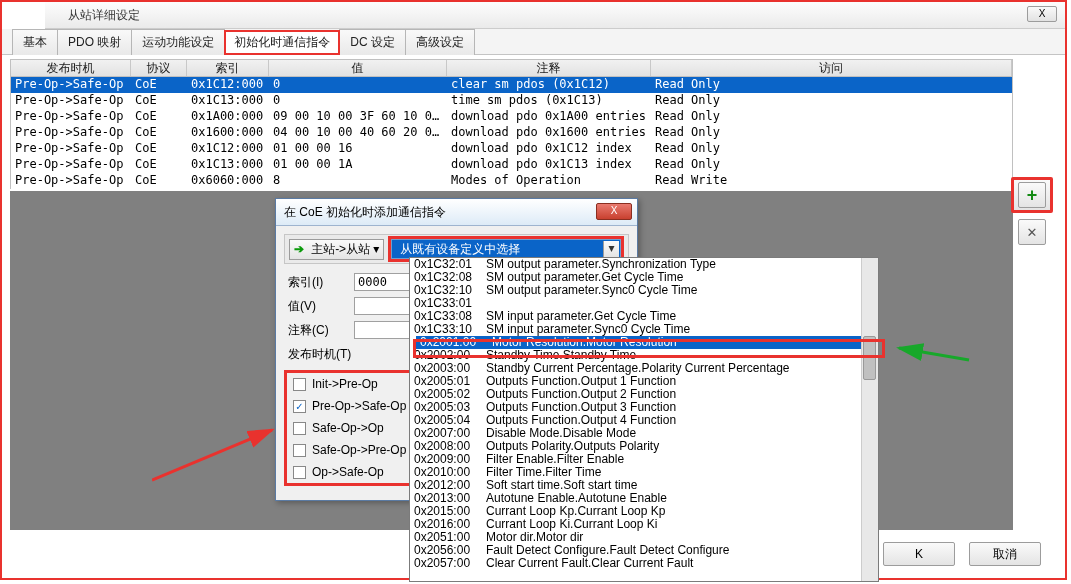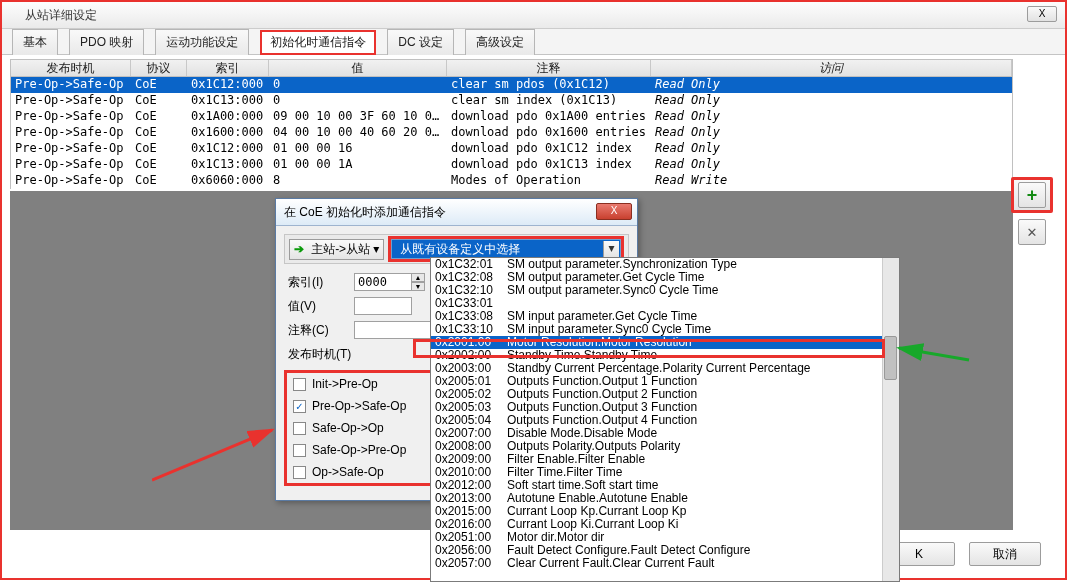--- a/index.html
+++ b/index.html
@@ -1,34 +1,34 @@
 <!DOCTYPE html>
 <html><head>
 <meta charset="utf-8">
 <style>
 * { box-sizing: border-box; margin: 0; padding: 0; font-family: "SimSun", "宋体", sans-serif; font-size: 12px; }
 body { background: #fff; width: 1071px; height: 584px; overflow: hidden; position: relative; }
 
 .outer-frame { border: 2px solid #e9322e; width: 1067px; height: 580px; position: relative; }
 
-.title-bar { height: 27px; background: linear-gradient(to bottom, #fdfdfd, #eaeaea); border-bottom: 1px solid #ccc; display: flex; align-items: center; padding-left: 23px; position: relative; }
+.title-bar { height: 27px; background: linear-gradient(to bottom, #fdfdfd, #eaeaea); border-bottom: 1px solid #ccc; display: flex; align-items: center; padding-left: 23px; position: relative; margin-left: 43px; }
 .title-bar .title { font-size: 12px; color: #333; }
 .title-bar .close-x { position: absolute; right: 8px; top: 4px; width: 30px; height: 16px; border: 1px solid #9c9c9c; border-radius: 2px; background: linear-gradient(to bottom,#f9f9f9,#e2e2e2); text-align: center; line-height: 13px; font-size: 10px; cursor: pointer; }
 
-.tabs-row { height: 26px; background: #f4f4f4; border-bottom: 1px solid #c4c4c4; display: flex; align-items: flex-end; padding-left: 10px; gap: 12px; }
+.tabs-row { height: 26px; background: #f4f4f4; border-bottom: 1px solid #c4c4c4; display: flex; align-items: flex-end; padding-left: 10px; gap: 0; }
 .tab { padding: 4px 10px 4px 10px; border: 1px solid #b6b6b6; border-bottom: none; background: linear-gradient(to bottom,#f9f9f9,#e9e9e9); margin-right: -1px; cursor: pointer; position: relative; top: 1px; color: #222; }
 .tab.active { background: #fff; z-index: 2; }
 .tab-highlight { border: 2px solid #e9322e !important; padding: 2px 8px 2px 8px; }
 
 .body-area { background: #fff; padding: 0; position: relative; height: calc(100% - 53px); }
 
 .grid-wrap { padding: 4px 52px 0 8px; }
 .grid-head { display: flex; background: linear-gradient(to bottom,#f1f1f1,#e2e2e2); border: 1px solid #c0c0c0; height: 18px; }
 .grid-head div { text-align: center; line-height: 16px; border-right: 1px solid #c8c8c8; color: #222; }
-.col-time { width: 120px; } .col-prot { width: 56px; } .col-idx { width: 82px; } .col-val { width: 178px; } .col-cmt { width: 204px; } .col-acc { flex: 1; font-style: italic; }
+.col-time { width: 120px; } .col-prot { width: 56px; } .col-idx { width: 82px; } .col-val { width: 178px; } .col-cmt { width: 204px; } .col-acc { flex: 1; }
 .grid-row { display: flex; height: 16px; line-height: 15px; border-left: 1px solid #c0c0c0; border-right: 1px solid #c0c0c0; }
 .grid-row.sel { background: #0a64c8; color: #fff; }
 .grid-row div { padding-left: 4px; border-right: none; font-family: "SimSun", monospace; font-size: 12px; white-space: nowrap; overflow: hidden; }
 
 .side-btns { position: absolute; right: 12px; top: 122px; display: flex; flex-direction: column; gap: 6px; align-items: center; }
 .sq-btn { width: 28px; height: 26px; border: 1px solid #9c9c9c; background: linear-gradient(to bottom,#fafafa,#e4e4e4); border-radius: 2px; display: flex; align-items: center; justify-content: center; cursor: pointer; }
 .sq-btn.plus { font-size: 18px; color: #138a13; font-weight: bold; }
 .sq-btn.plus-frame { border: 3px solid #e9322e; width: 42px; height: 36px; display: flex; align-items: center; justify-content: center; }
 .sq-btn.x { color: #555; font-size: 13px; }
 
@@ -56,27 +56,27 @@
 .form-row input { flex: 1; height: 18px; border: 1px solid #a0a0a0; padding-left: 3px; font-family: "SimSun", monospace; }
 .short-in { width: 58px !important; flex: none !important; }
 .spin { display: flex; flex-direction: column; margin-left: -1px; }
 .spin div { width: 14px; height: 9px; border: 1px solid #a0a0a0; background: #e8e8e8; font-size: 7px; text-align: center; line-height: 7px; cursor: pointer; }
 
 .checks-frame { border: 3px solid #e9322e; margin-top: 4px; padding: 4px 6px; display: flex; flex-direction: column; gap: 8px; }
 .chk { display: flex; align-items: center; gap: 6px; cursor: pointer; }
 .chk .box { width: 13px; height: 13px; border: 1px solid #888; background: #fff; display: flex; align-items: center; justify-content: center; font-size: 10px; color: #0a64c8; }
 
 
-.drop-list { position: absolute; left: 430px; top: 257px; width: 470px; height: 325px; border: 1px solid #7b7b7b; background: #fff; z-index: 10; overflow: hidden; }
+.drop-list { position: absolute; left: 409px; top: 257px; width: 470px; height: 325px; border: 1px solid #7b7b7b; background: #fff; z-index: 10; overflow: hidden; }
 .drop-scroll { position: absolute; right: 0; top: 0; width: 17px; bottom: 0; background: #e8e8e8; border-left: 1px solid #ccc; }
 .drop-thumb { position: absolute; right: 2px; top: 78px; width: 13px; height: 44px; background: #c0c0c0; border: 1px solid #999; border-radius: 2px; }
 .dl-row { display: flex; height: 13px; line-height: 13px; font-family: "SimSun", monospace; font-size: 12px; white-space: nowrap; }
 .dl-row .k { width: 76px; padding-left: 4px; }
 .dl-row .v { flex: 1; }
-.dl-row.hi { background: #0a64c8; color: #fff; }
+.dl-row.hi { background: #0a64c8; color: #fff; margin-left: 6px; }
 .dl-frame { position: absolute; left: 413px; top: 339px; width: 472px; height: 19px; border: 3px solid #e9322e; z-index: 11; pointer-events: none; }
 
 
 .red-arrow { position: absolute; left: 152px; top: 425px; z-index: 20; pointer-events: none; }
 .green-arrow-ann { position: absolute; left: 894px; top: 330px; z-index: 20; pointer-events: none; }
 </style>
 </head>
 <body>
 
 <div class="outer-frame">
@@ -111,21 +111,21 @@
             <div class="col-idx">0x1C12:000</div>
             <div class="col-val">0</div>
             <div class="col-cmt">clear sm pdos (0x1C12)</div>
             <div class="col-acc">Read Only</div>
           </div>
           <div class="grid-row">
             <div class="col-time">Pre-Op-&gt;Safe-Op</div>
             <div class="col-prot">CoE</div>
             <div class="col-idx">0x1C13:000</div>
             <div class="col-val">0</div>
-            <div class="col-cmt">clear sm index (0x1C13)</div>
+            <div class="col-cmt">time sm pdos (0x1C13)</div>
             <div class="col-acc">Read Only</div>
           </div>
           <div class="grid-row">
             <div class="col-time">Pre-Op-&gt;Safe-Op</div>
             <div class="col-prot">CoE</div>
             <div class="col-idx">0x1A00:000</div>
             <div class="col-val">09 00 10 00 3F 60 10 0…</div>
             <div class="col-cmt">download pdo 0x1A00 entries</div>
             <div class="col-acc">Read Only</div>
           </div>

